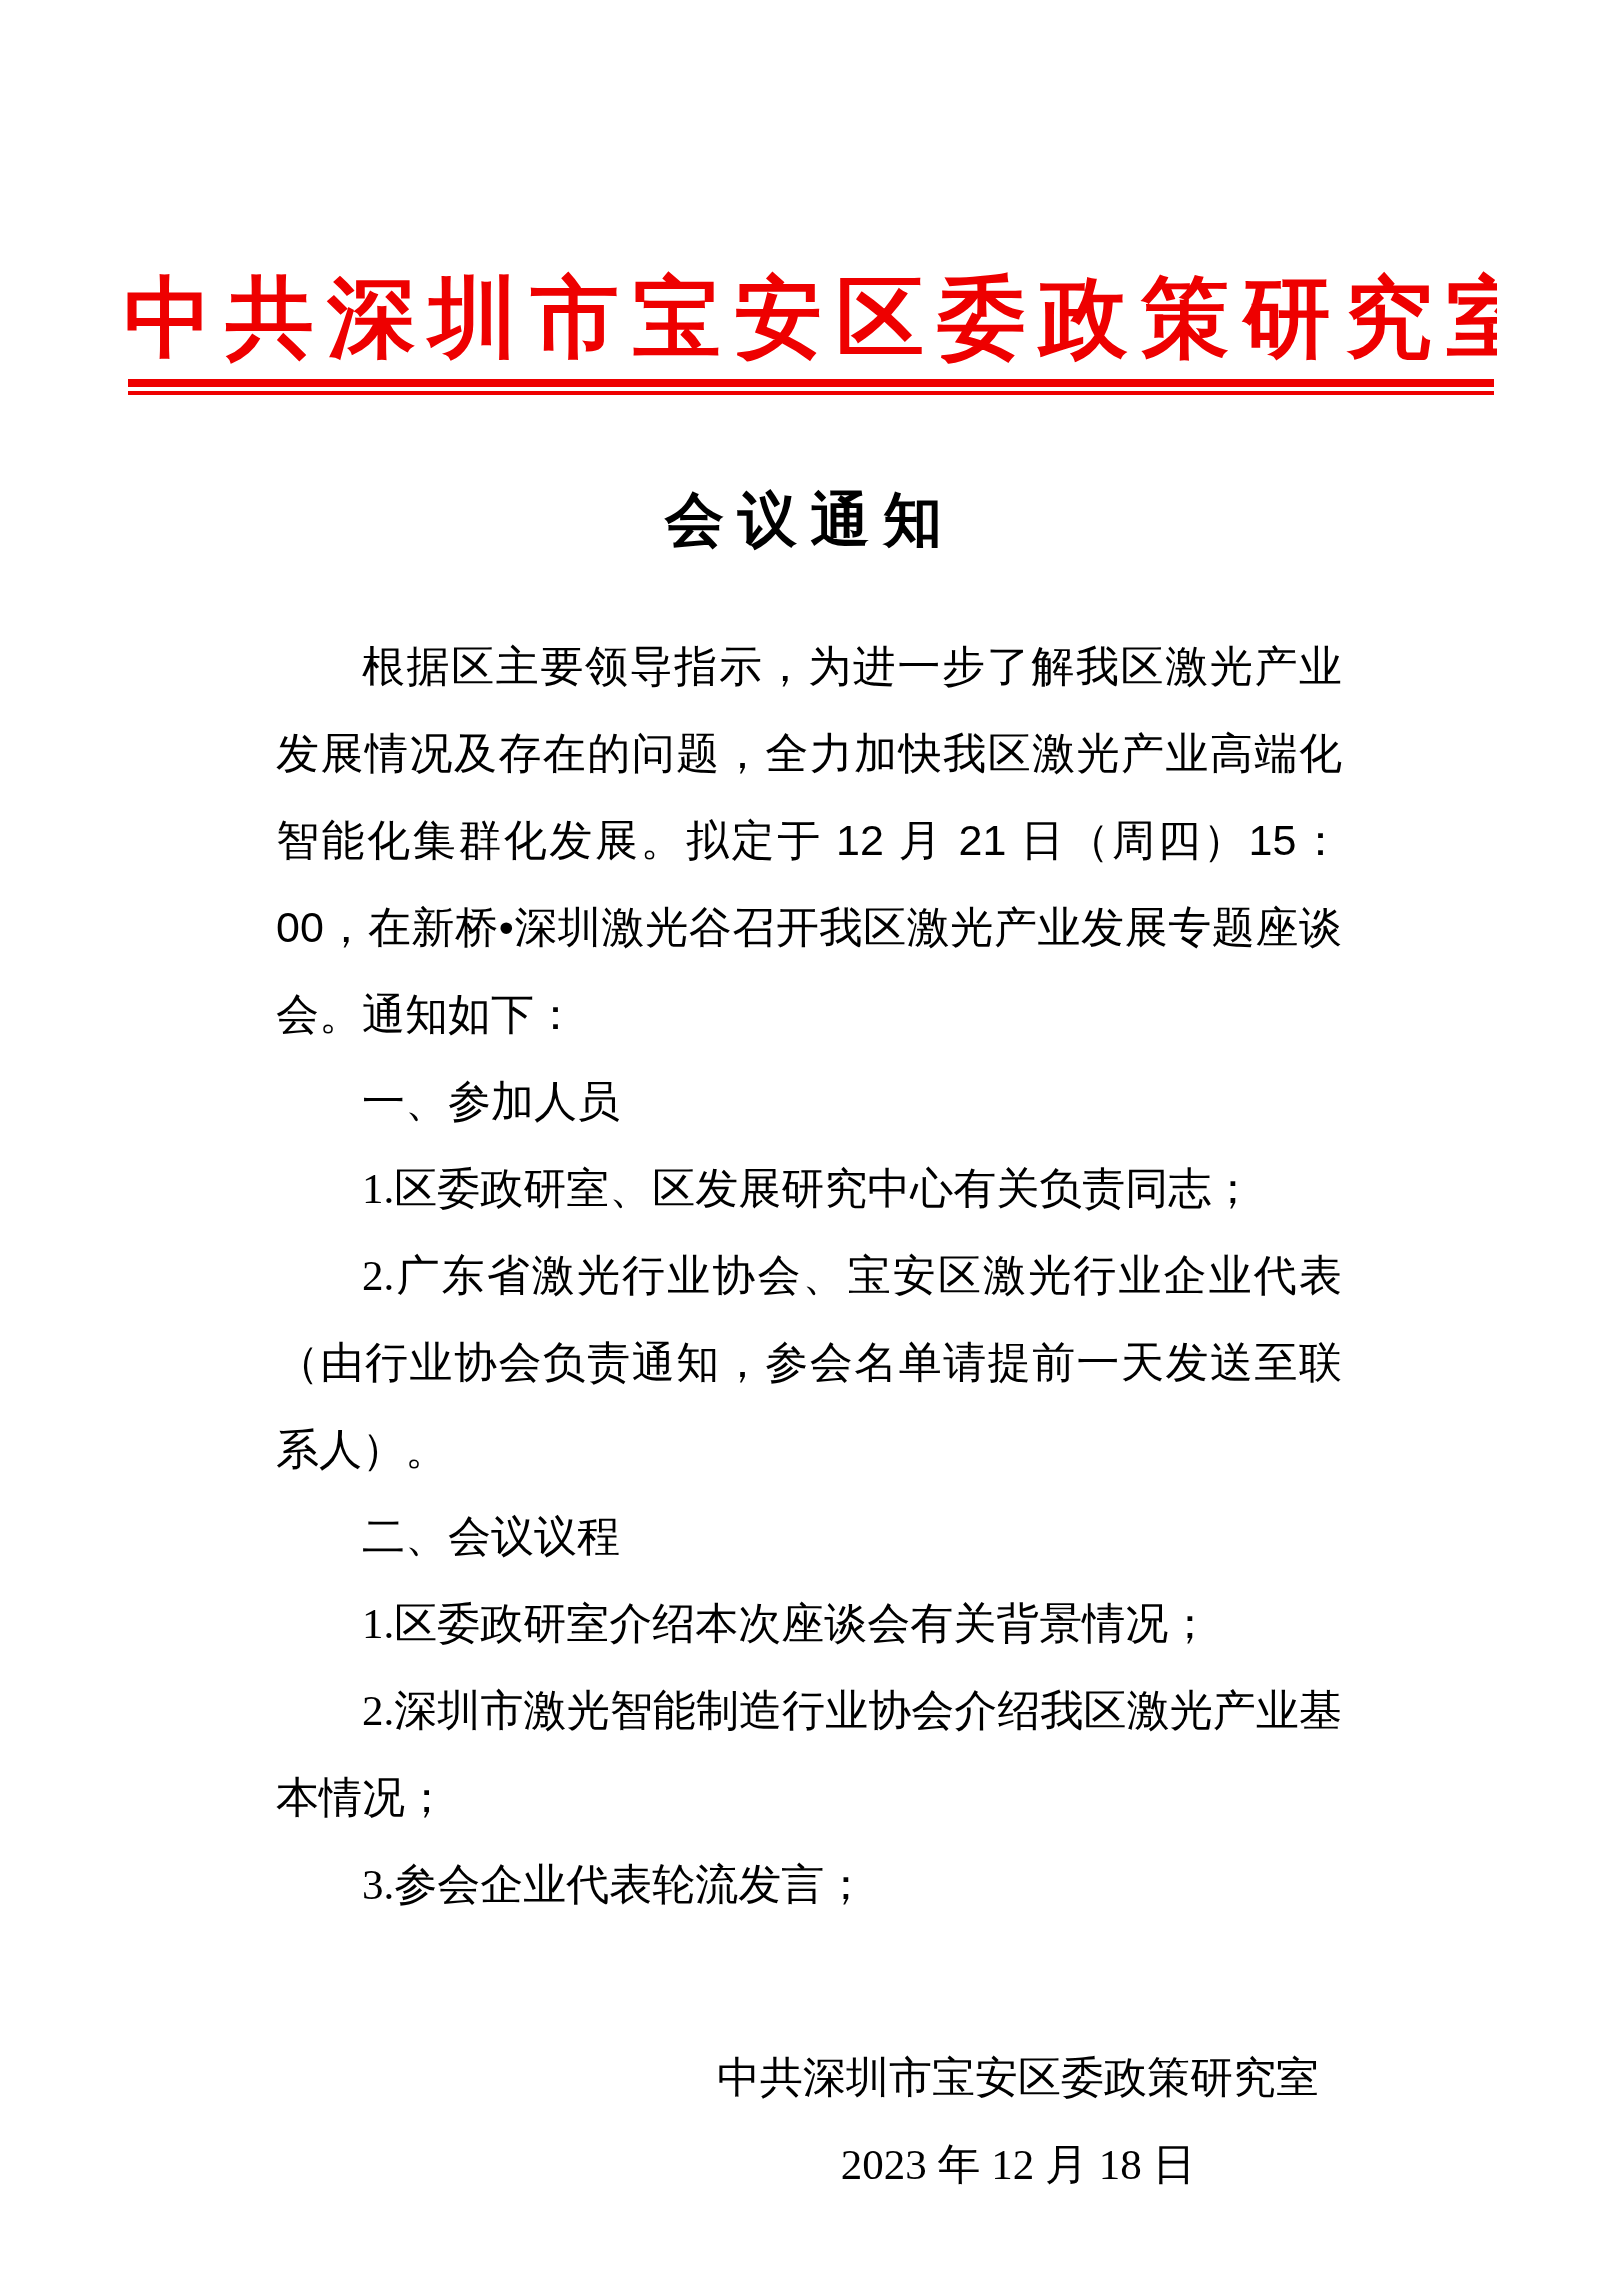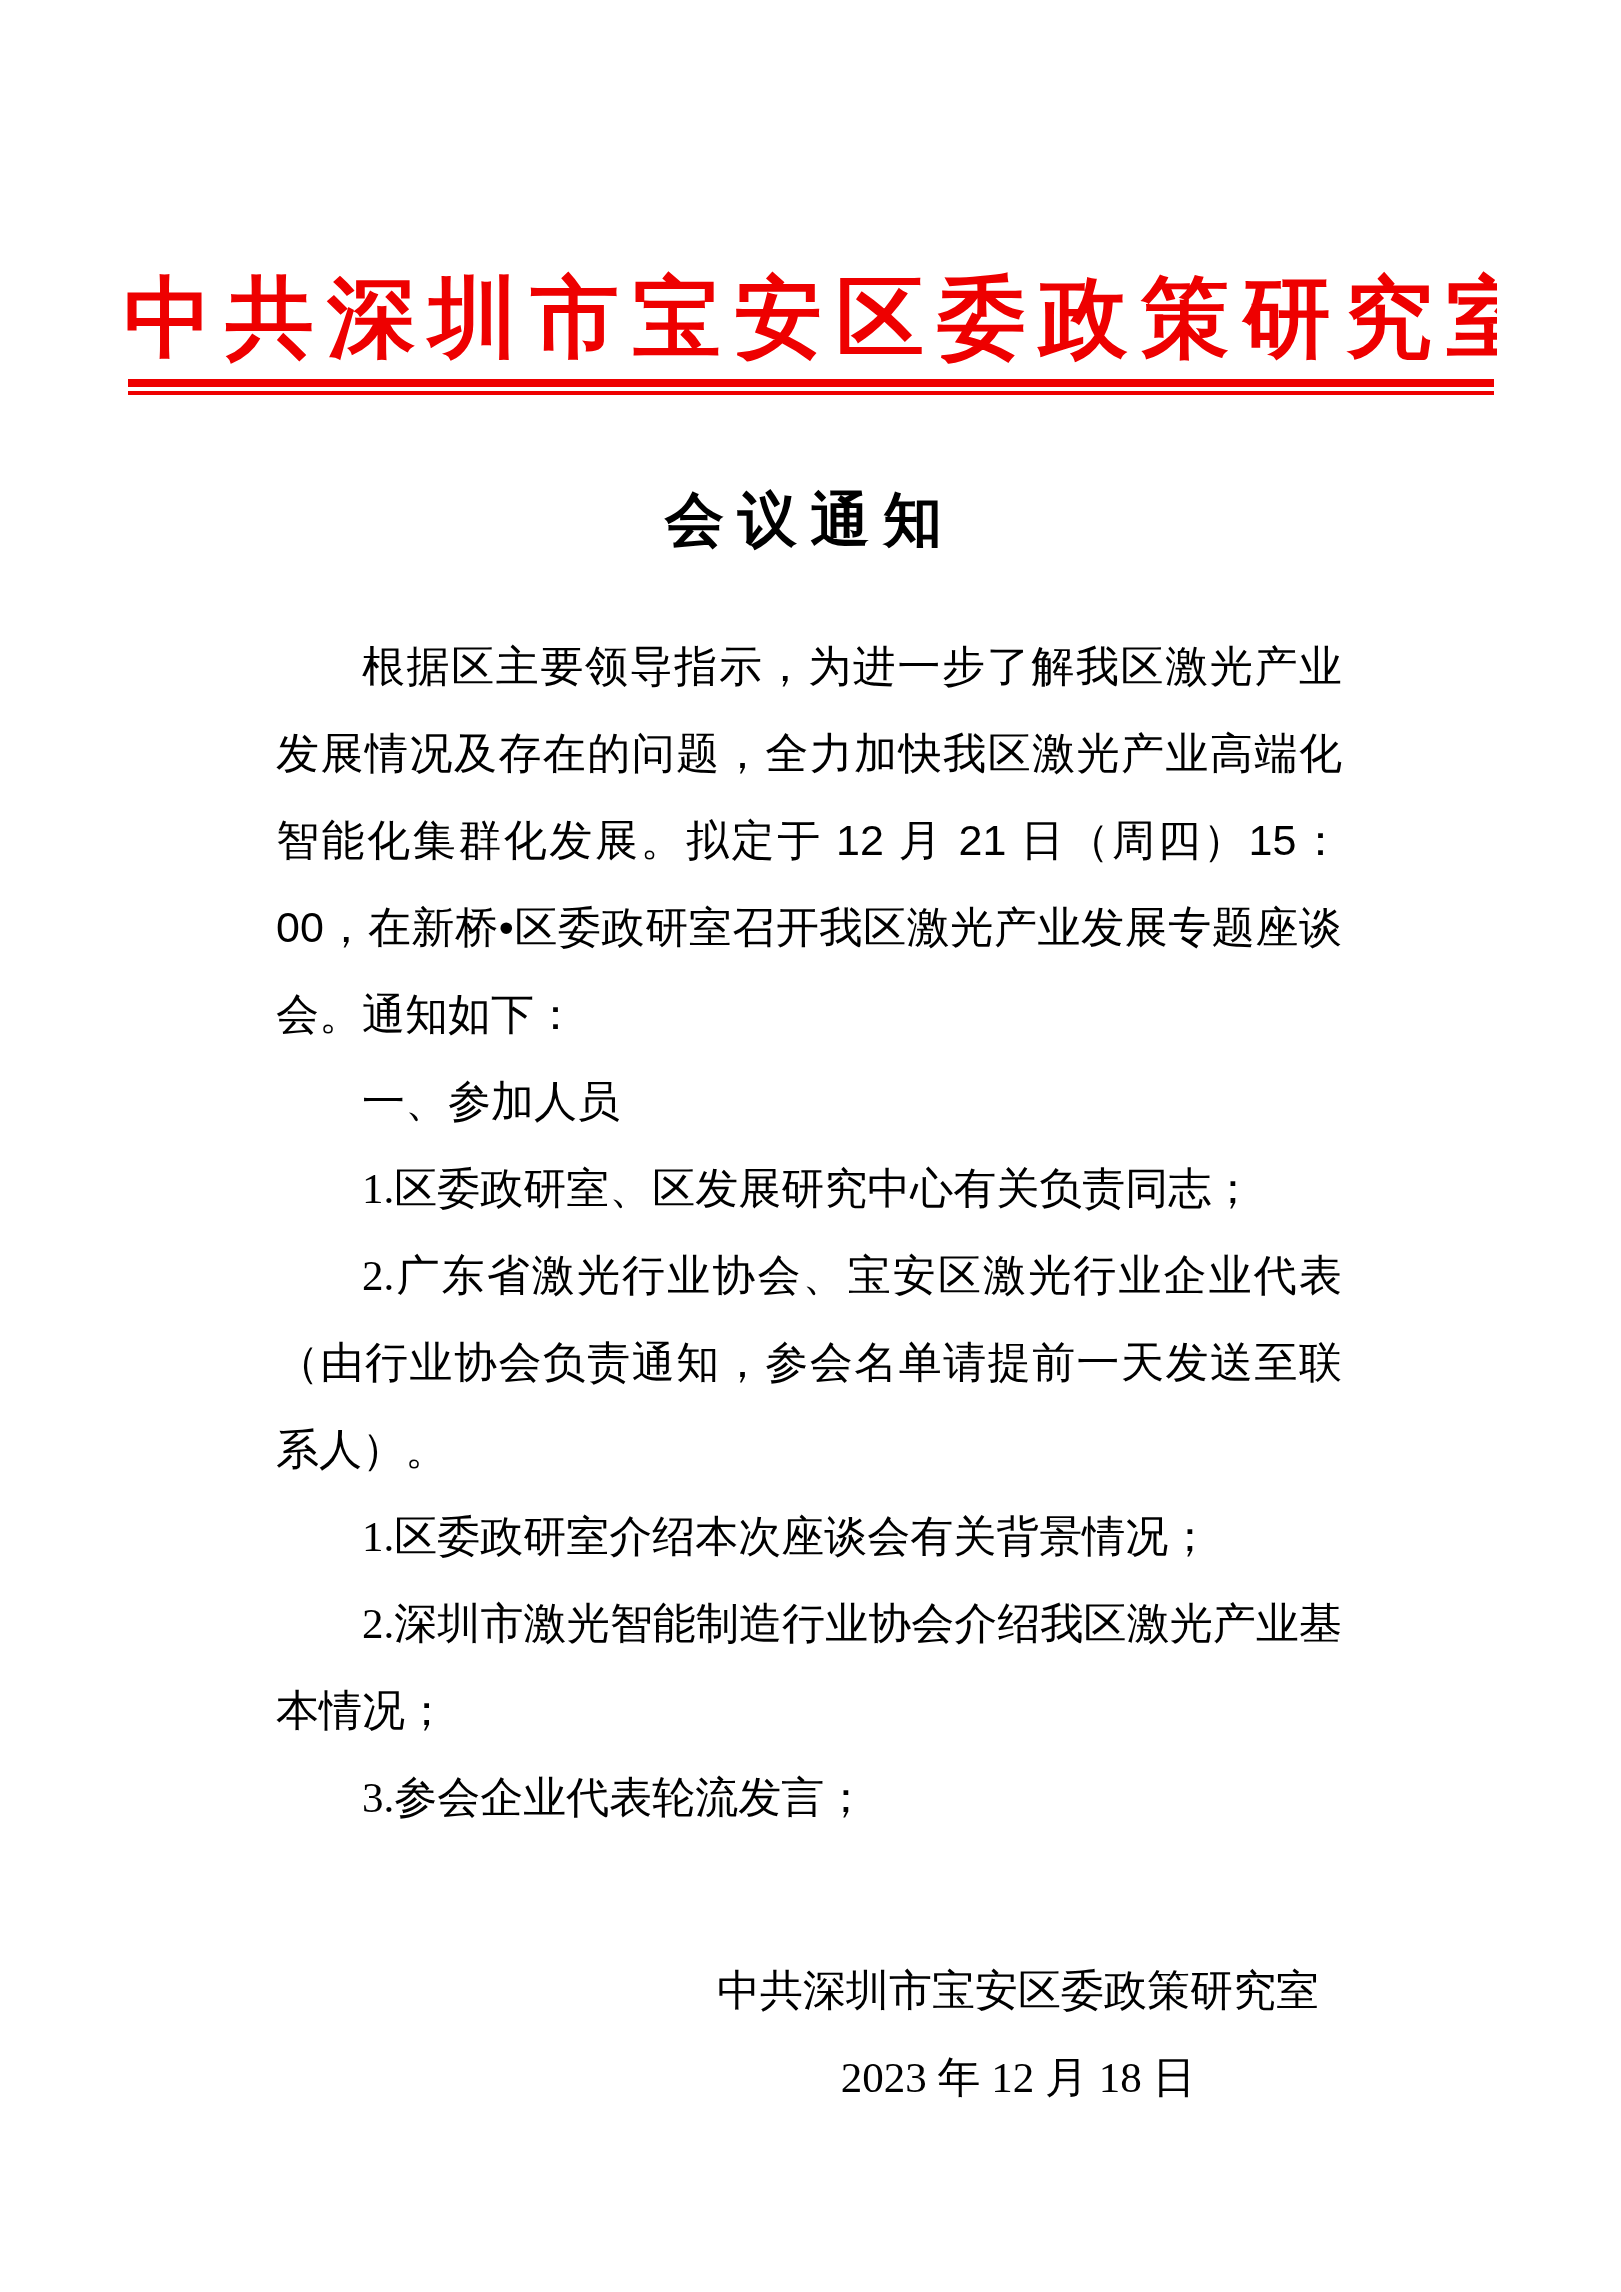--- a/index.html
+++ b/index.html
@@ -72,24 +72,25 @@
   <div class="letterhead" style="color: rgb(238, 0, 0);">中共深圳市宝安区委政策研究室</div>
 
   <div class="rule-wrap">
     <div class="rule-thick" style="background: rgb(238, 0, 0);"></div>
     <div class="rule-thin" style="background: rgb(238, 0, 0);"></div>
   </div>
 
   <div class="doc-title">会议通知</div>
 
   <div class="body-text" id="body-text">
-      <p class="para"><span class="">根据区主要领导指示，为进一步了解我区激光产业发展情况及存在的问题，全力加快我区激光产业高端化智能化集群化发展。拟定于 </span><span class="emph">12 月 21 日（周四）15：00</span><span class="">，在</span><span class="emph">新桥•区委政研室</span><span class="">召开我区激光产业发展专题座谈会。</span><span class="emph">通知如下：</span></p>
+      <p class="para"><span class="">根据区主要领导指示，为进一步了解我区激光产业发展情况及存在的问题，全力加快我区激光产业高端化智能化集群化发展。拟定于 </span><span class="emph">12 月 21 日（周四）15：00</span><span class="">，在</span><span class="emph">新桥•深圳激光谷</span><span class="">召开我区激光产业发展专题座谈会。</span><span class="emph">通知如下：</span></p>
       <p class="para heading"><span class="emph">一、参加人员</span></p>
       <p class="para"><span class="">1.区委政研室、区发展研究中心有关负责同志；</span></p>
       <p class="para"><span class="">2.广东省激光行业协会、宝安区激光行业企业代表（由行业协会负责通知，参会名单请提前一天发送至联系人）。</span></p>
+      <p class="para heading"><span class="emph">二、会议议程</span></p>
       <p class="para"><span class="">1.区委政研室介绍本次座谈会有关背景情况；</span></p>
       <p class="para"><span class="">2.深圳市激光智能制造行业协会介绍我区激光产业基本情况；</span></p>
       <p class="para"><span class="">3.参会企业代表轮流发言；</span></p>
     </div>
 
   <div class="signature">
     <div>中共深圳市宝安区委政策研究室</div>
     <div>2023 年 12 月 18 日</div>
   </div>
 

